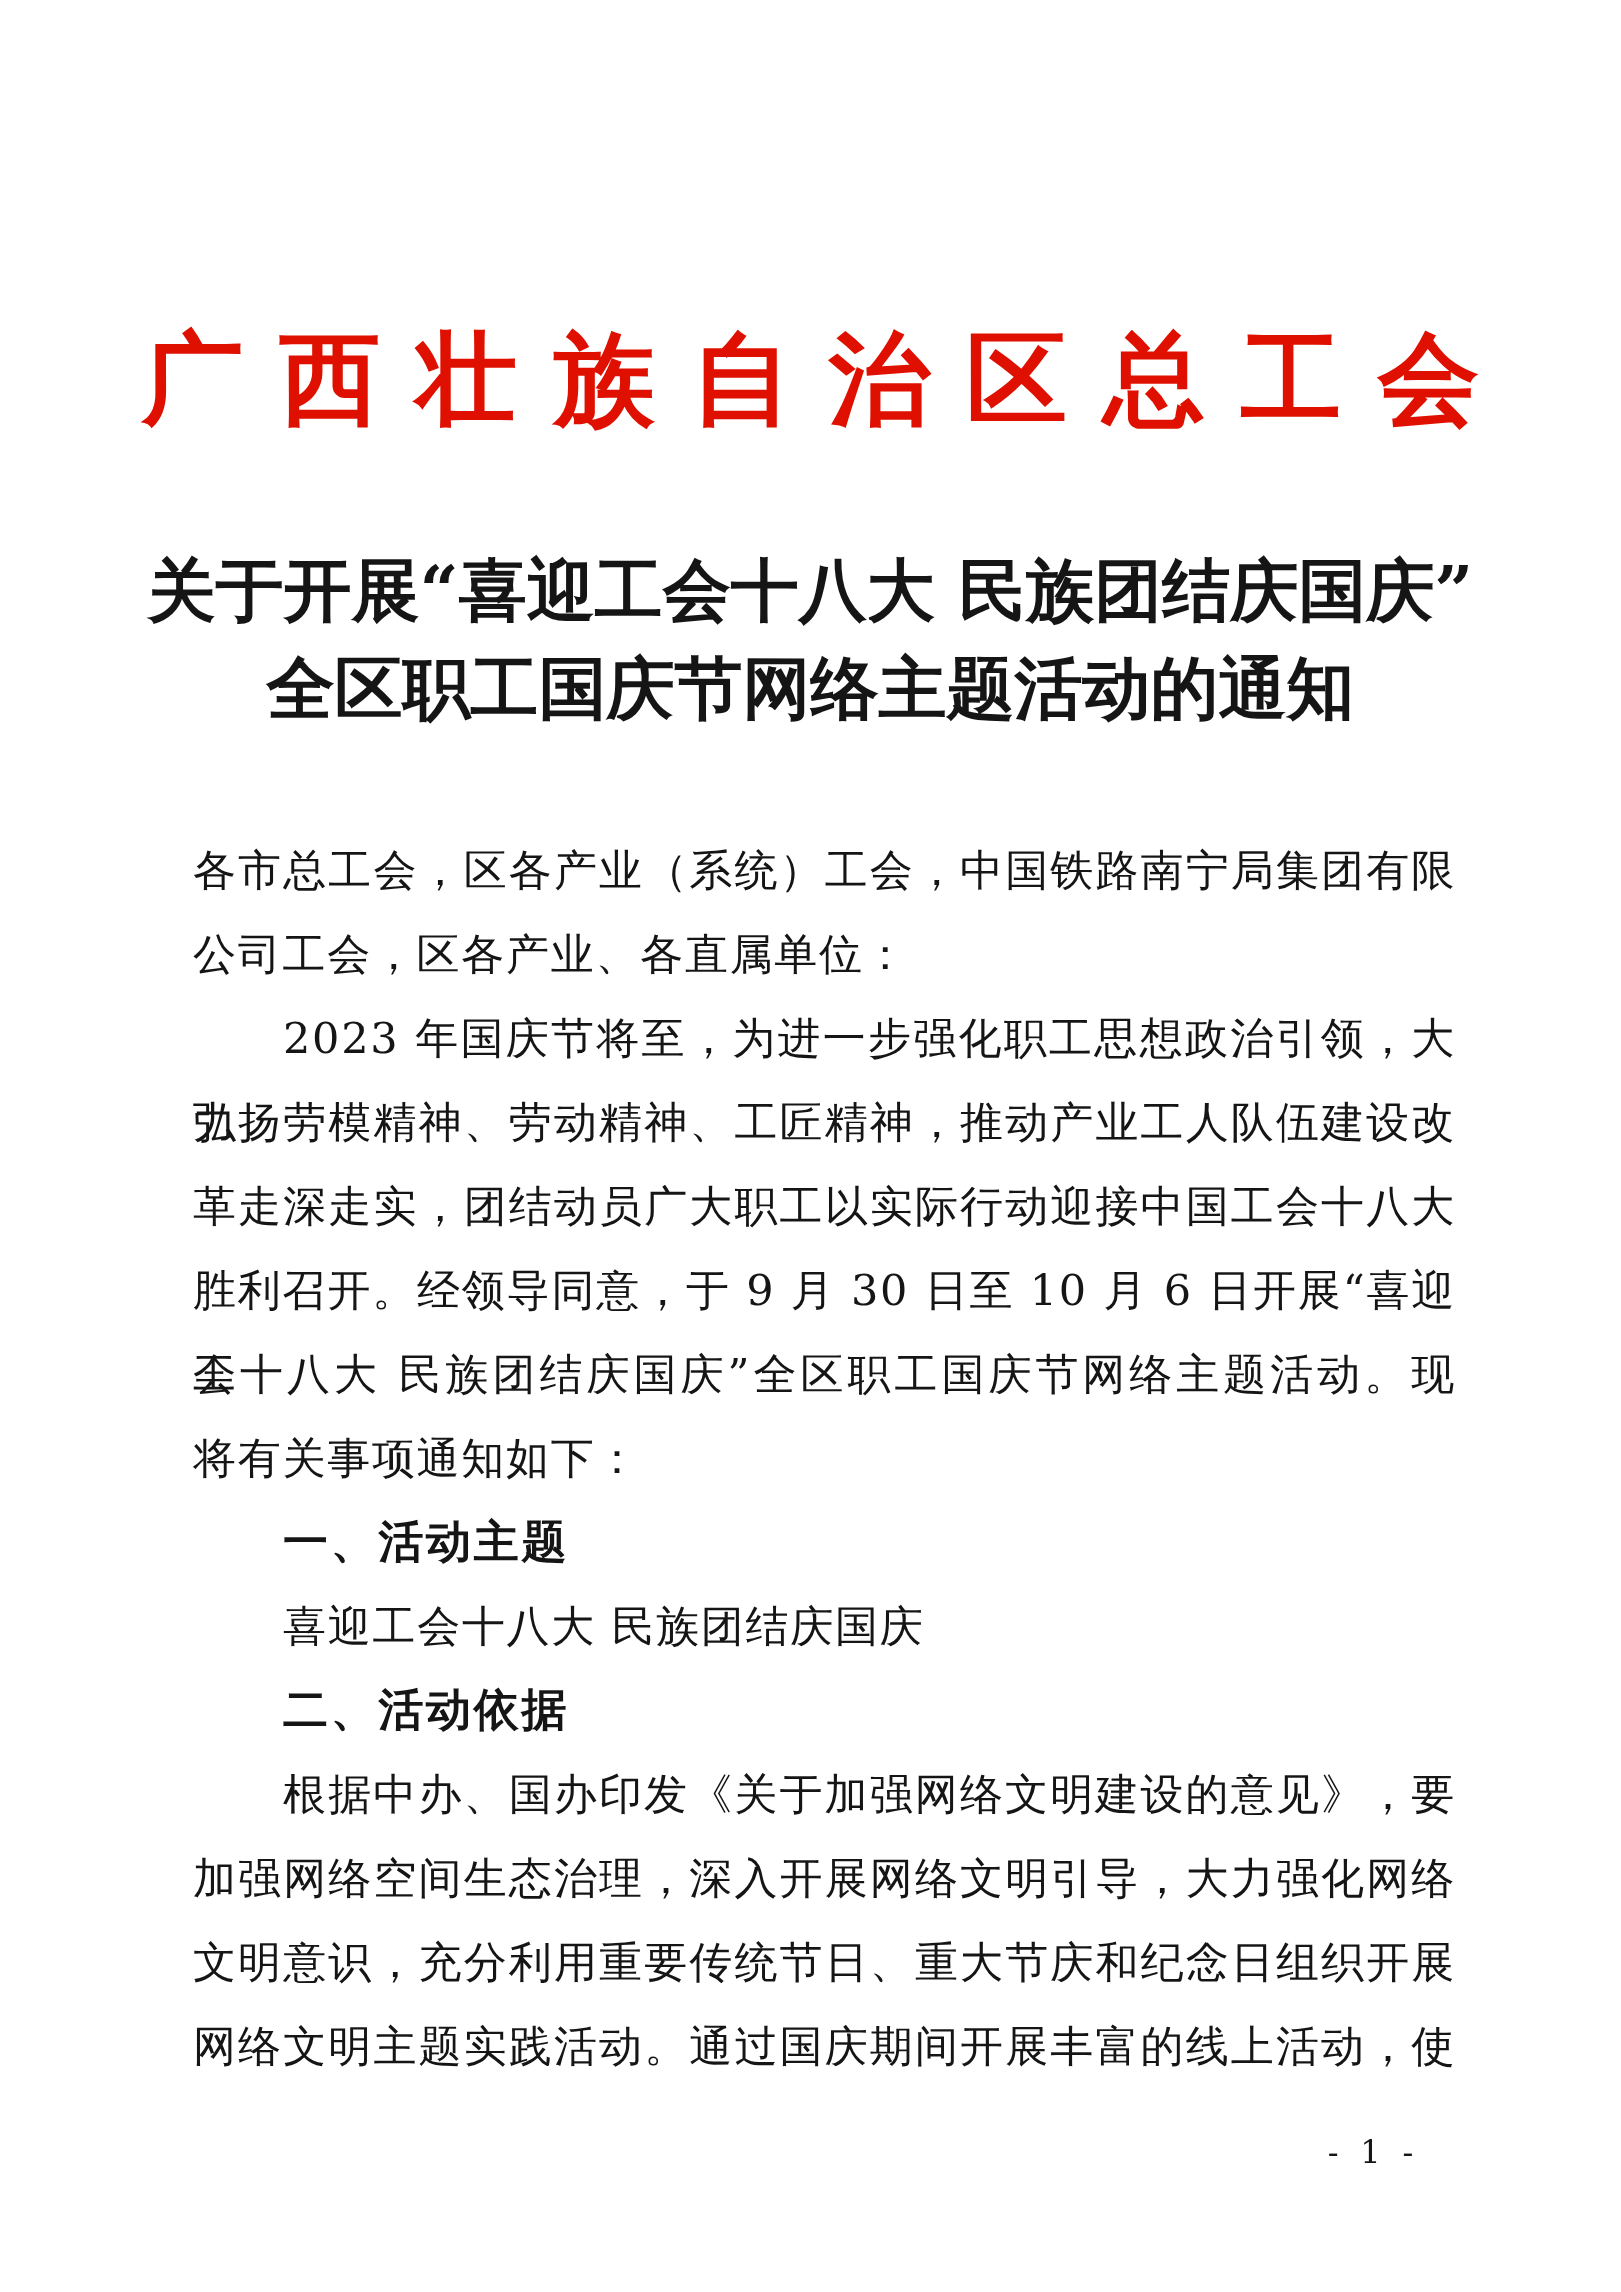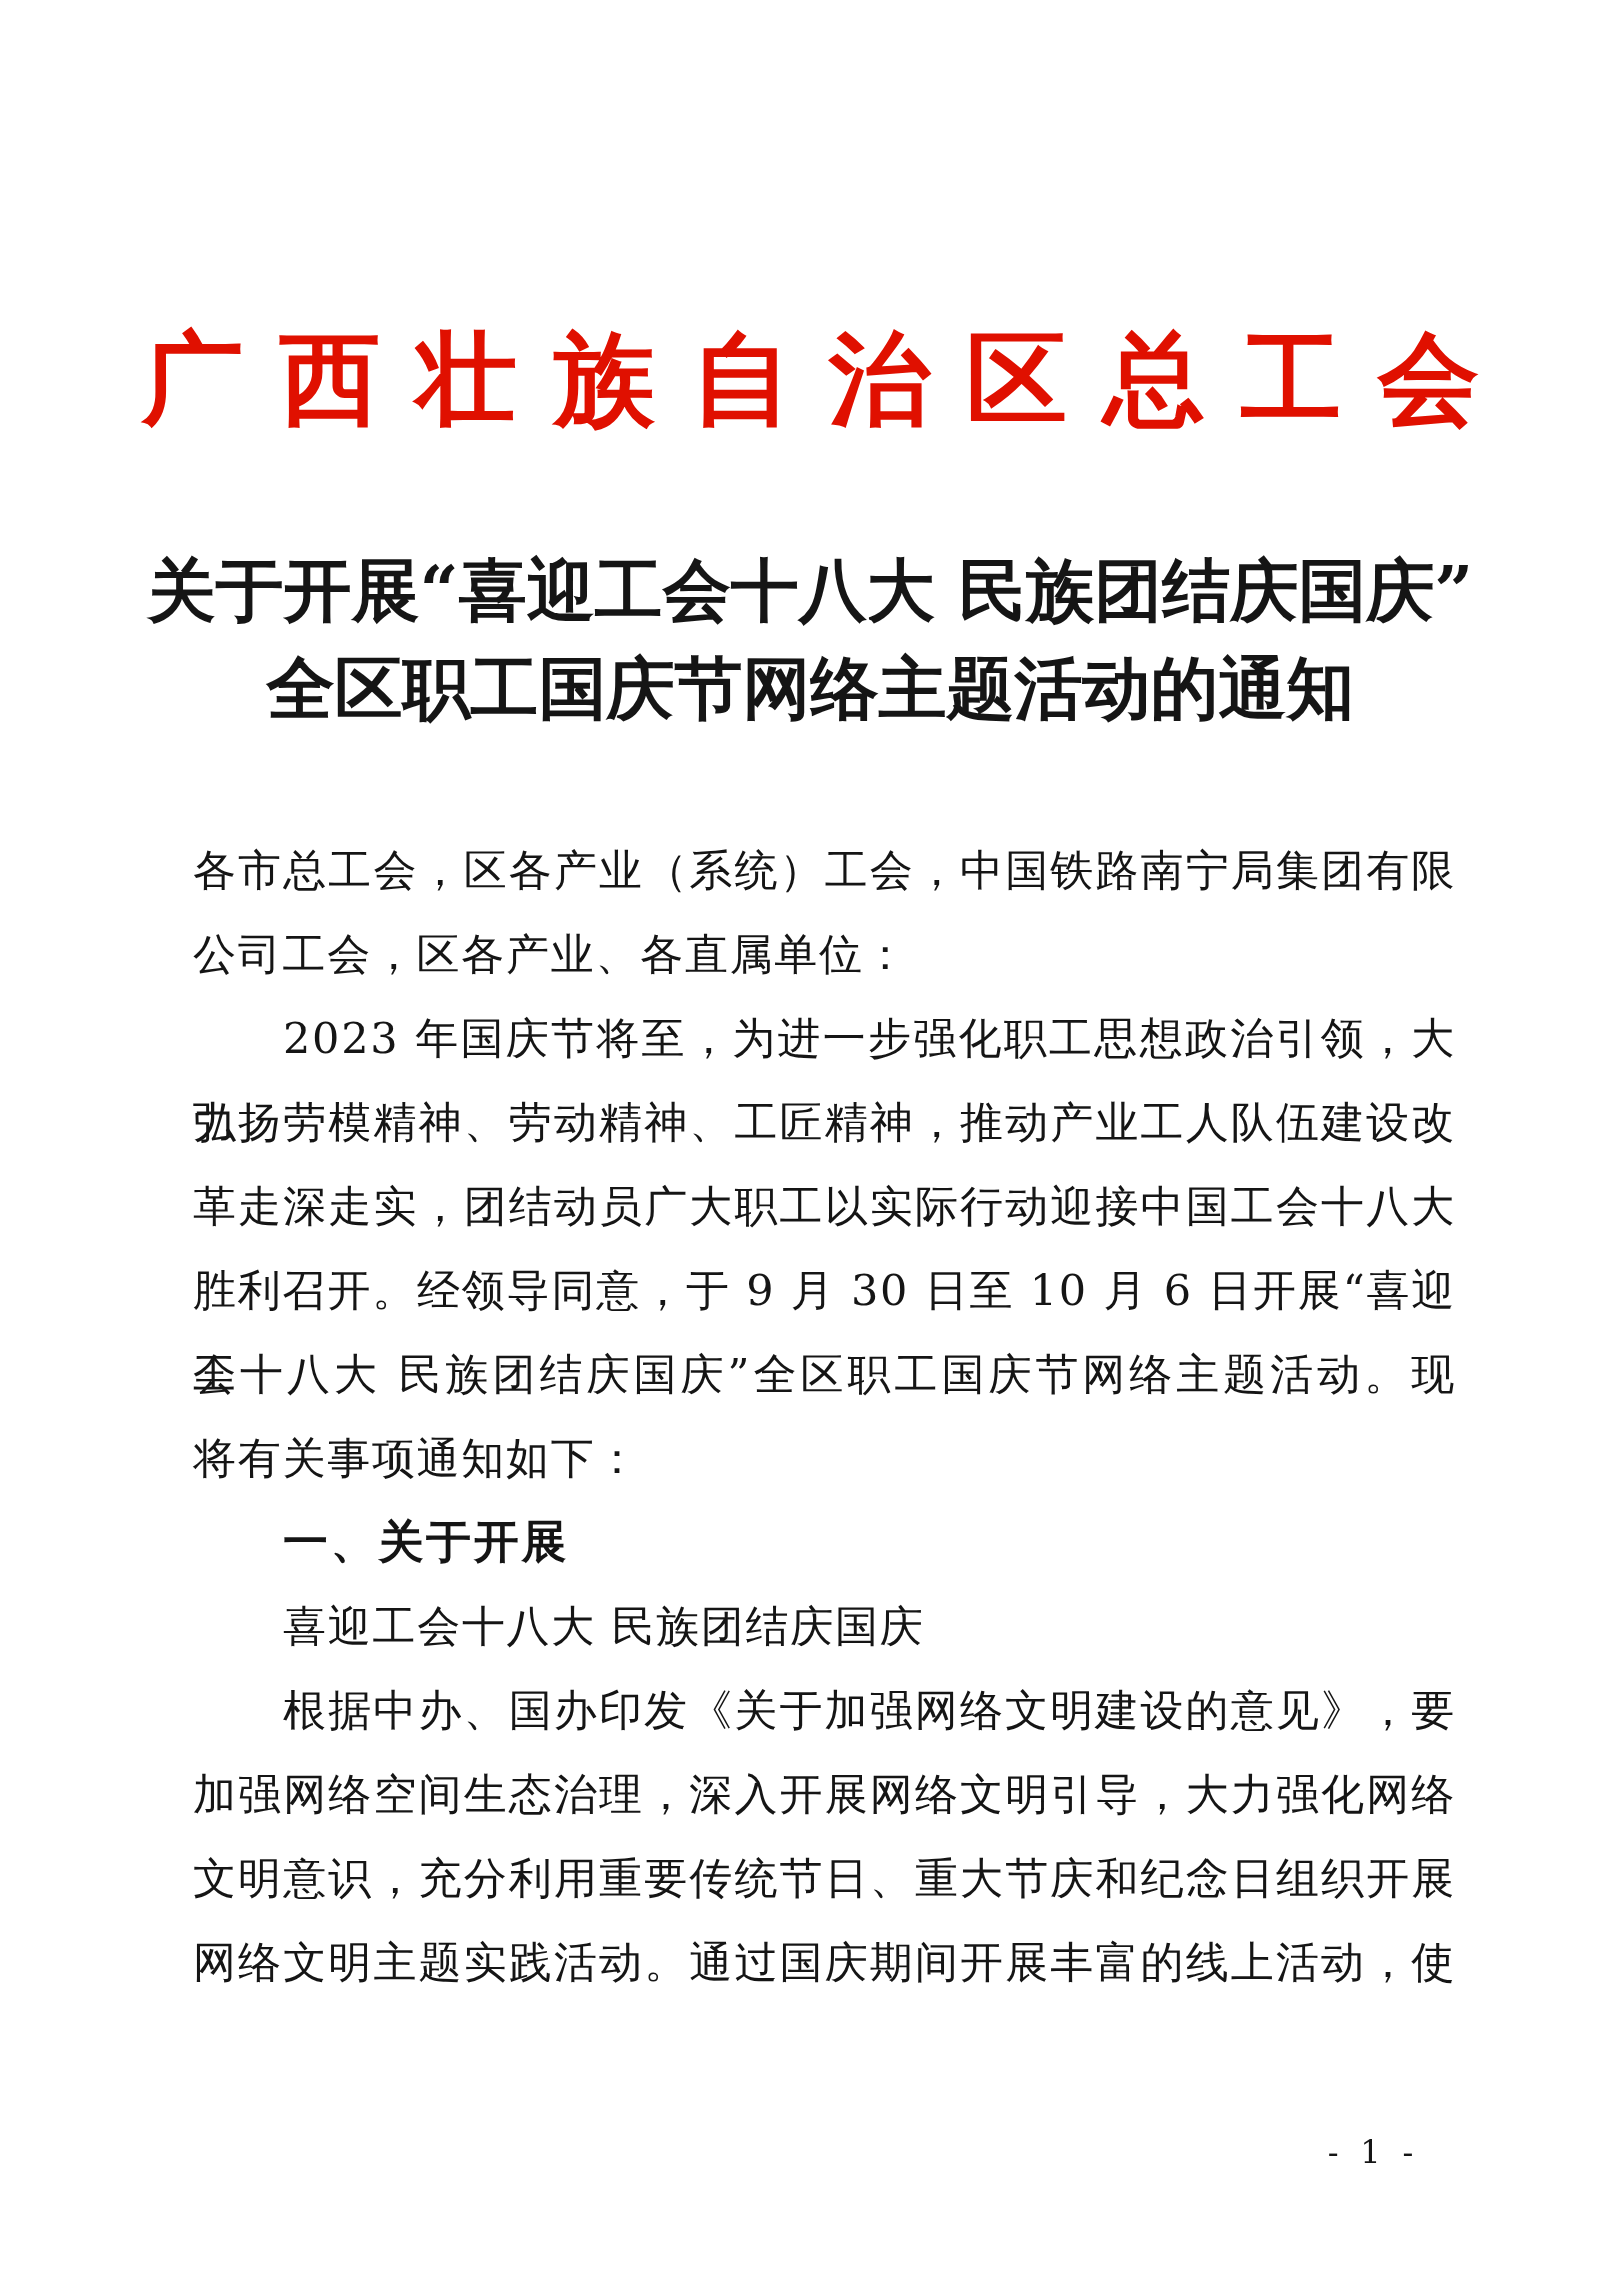--- a/index.html
+++ b/index.html
@@ -95,22 +95,23 @@
 
   <div class="body-text">
     <div class="line justify">各市总工会，区各产业（系统）工会，中国铁路南宁局集团有限</div>
     <div class="line">公司工会，区各产业、各直属单位：</div>
     <div class="line indent justify">2023 年国庆节将至，为进一步强化职工思想政治引领，大力</div>
     <div class="line justify">弘扬劳模精神、劳动精神、工匠精神，推动产业工人队伍建设改</div>
     <div class="line justify">革走深走实，团结动员广大职工以实际行动迎接中国工会十八大</div>
     <div class="line justify">胜利召开。经领导同意，于 9 月 30 日至 10 月 6 日开展“喜迎工</div>
     <div class="line justify">会十八大 民族团结庆国庆”全区职工国庆节网络主题活动。现</div>
     <div class="line">将有关事项通知如下：</div>
-    <div class="line heading indent">一、关于开展</div>
+    <div class="line heading indent">一、活动主题</div>
     <div class="line indent">喜迎工会十八大 民族团结庆国庆</div>
+    <div class="line heading indent">二、活动依据</div>
     <div class="line indent justify">根据中办、国办印发《关于加强网络文明建设的意见》，要</div>
     <div class="line justify">加强网络空间生态治理，深入开展网络文明引导，大力强化网络</div>
     <div class="line justify">文明意识，充分利用重要传统节日、重大节庆和纪念日组织开展</div>
     <div class="line justify">网络文明主题实践活动。通过国庆期间开展丰富的线上活动，使</div>
   </div>
 
   <div class="page-number">- 1 -</div>
 
 </div>
 

